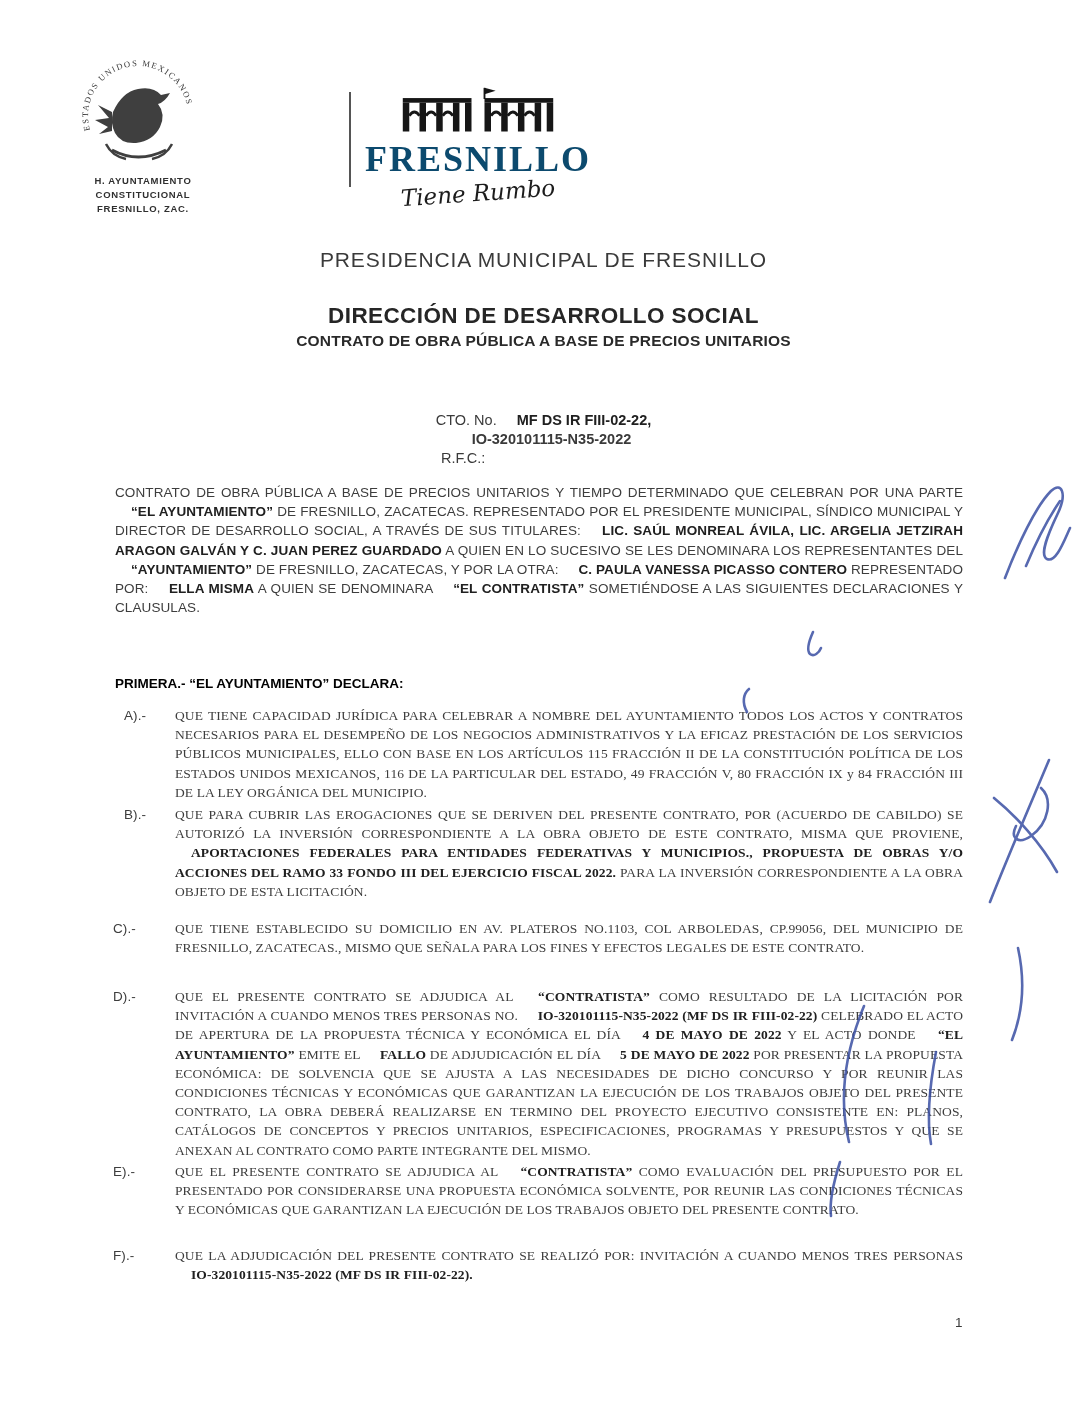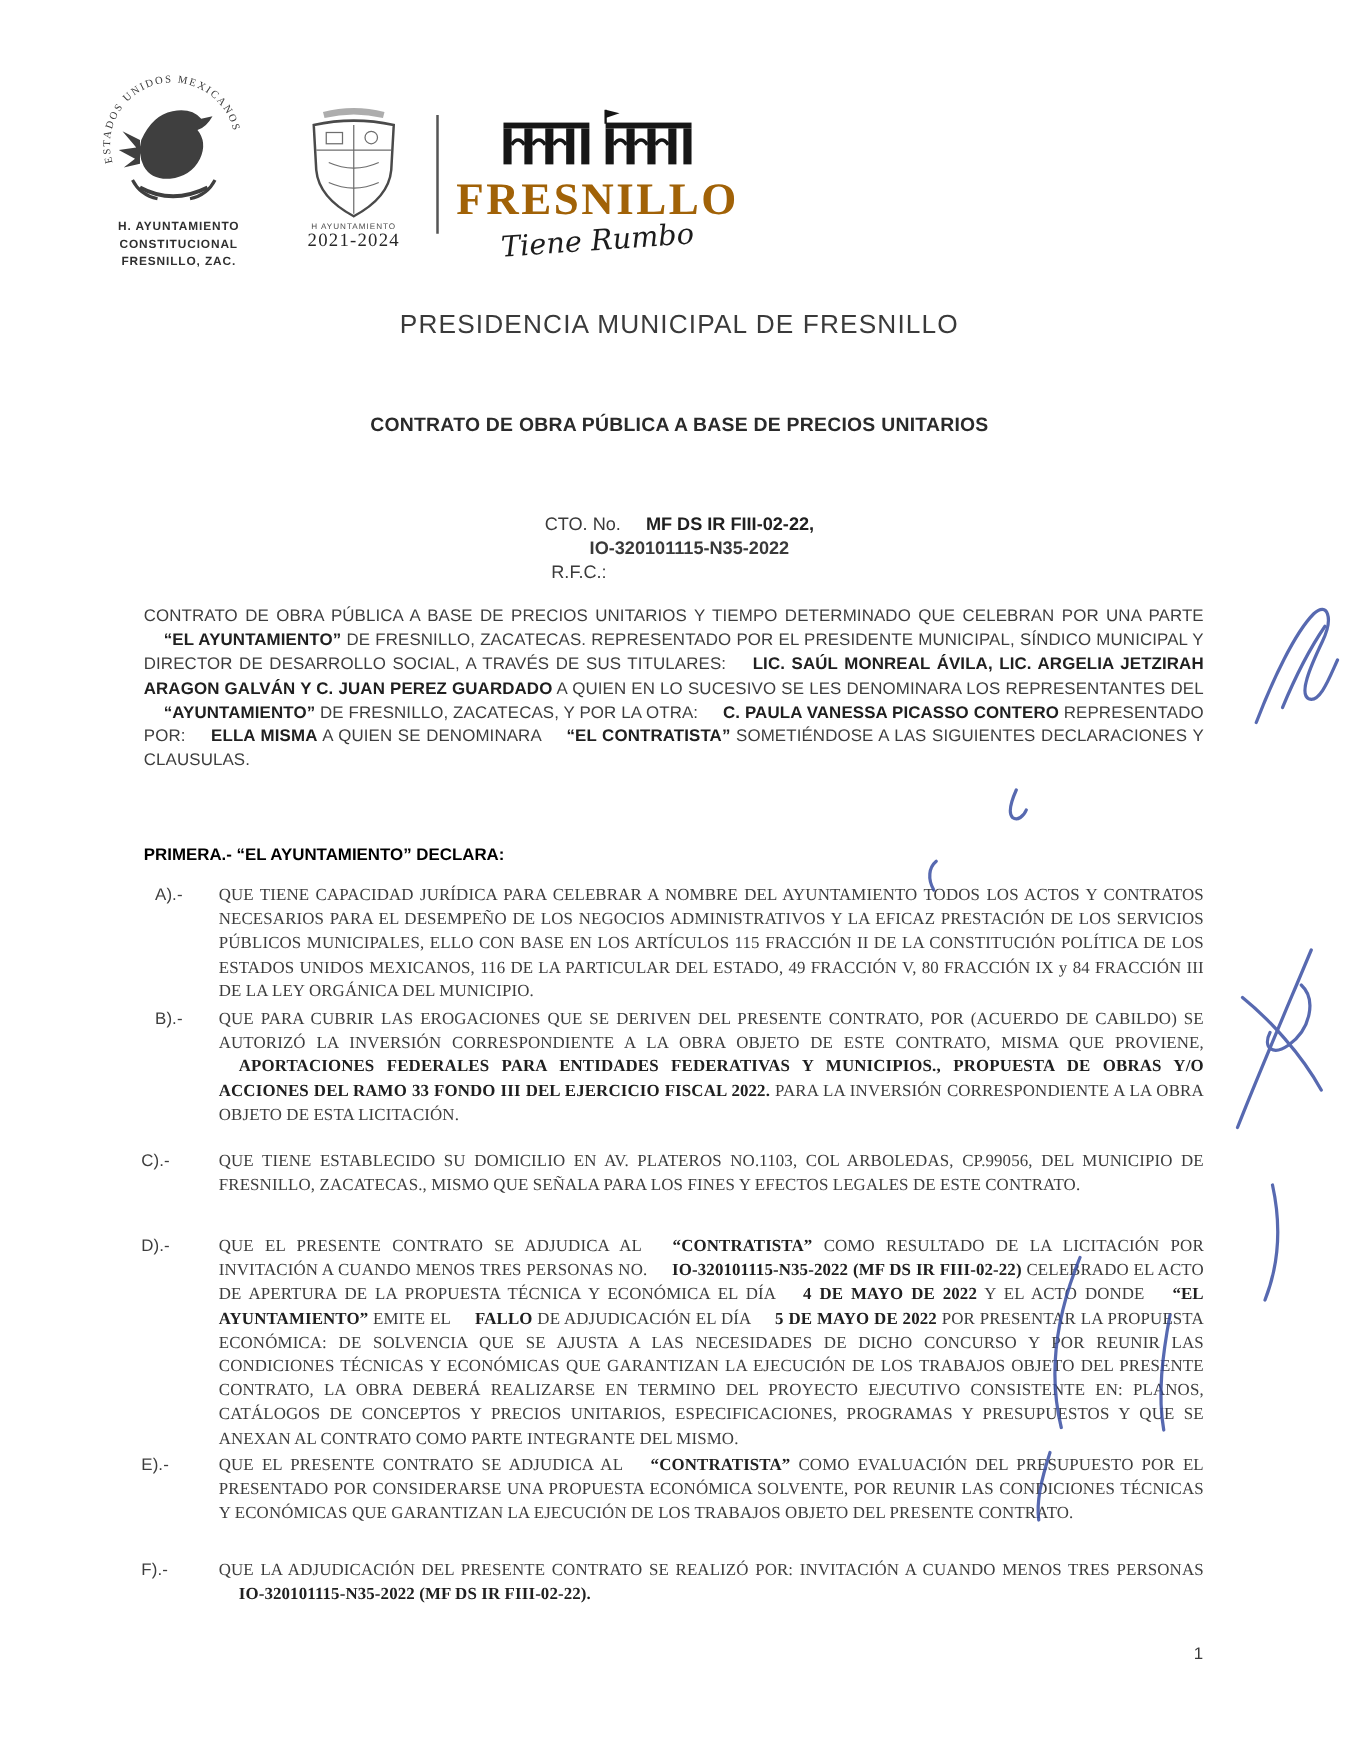--- a/index.html
+++ b/index.html
@@ -17,21 +17,21 @@
     font-size:9.5px; font-weight:bold; letter-spacing:0.7px;
     line-height:14px; text-align:center; color:#303030;
   }
   .caption-center-small { font-size:6.5px; letter-spacing:0.8px; text-align:center; color:#4a4a4a; }
   .caption-center-years {
     font-family:"Liberation Serif", serif; font-size:15px; letter-spacing:1px;
     text-align:center; color:#262626;
   }
   .brand {
     font-family:"Liberation Serif", serif; font-size:36px; font-weight:bold;
-    letter-spacing:2px; color:#a16207; text-align:center; white-space:nowrap;
+    letter-spacing:2px; color:#0c4a6e; text-align:center; white-space:nowrap;
   }
   .tagline {
     font-family:"DejaVu Serif", serif; font-style:italic; font-size:23px;
     color:#1c1c1c; text-align:center; transform:rotate(-4deg);
   }
   .vdivider { width:1.5px; background:#555; }
 
   
   .title1 { font-size:21px; letter-spacing:0.9px; color:#3a3a3a; text-align:center; width:100%; }
   .title2 { font-size:22.5px; font-weight:bold; letter-spacing:0.4px; color:#262626; text-align:center; width:100%; }
@@ -71,32 +71,20 @@
       <path d="M44 100 Q70 114 98 100" stroke="#3f3f3f" stroke-width="3" fill="none"></path>
       <path d="M38 94 Q44 106 58 109 M104 94 Q98 106 84 109" stroke="#3f3f3f" stroke-width="2.5" fill="none"></path>
     </svg>
     <div class="caption-left" style="margin-top:2px;">
       <div>H. AYUNTAMIENTO</div>
       <div>CONSTITUCIONAL</div>
       <div>FRESNILLO, ZAC.</div>
     </div>
   </div>
 
-  <div class="abs" style="left:231px; top:84px; width:104px;">
-    <svg width="104" height="94" viewBox="0 0 104 94" style="display:block; margin:0 auto;">
-      <path d="M28 8 Q52 2 76 8" stroke="#4a4a4a" stroke-width="5" fill="none" opacity="0.45"></path>
-      <path d="M20 16 Q52 9 84 16 L82 52 Q80 74 52 89 Q24 74 22 52 Z" fill="none" stroke="#4a4a4a" stroke-width="2"></path>
-      <path d="M22 36 H82 M52 16 V87" stroke="#6e6e6e" stroke-width="1"></path>
-      <rect x="30" y="22" width="13" height="9" fill="none" stroke="#6e6e6e"></rect>
-      <circle cx="66" cy="26" r="5" fill="none" stroke="#6e6e6e"></circle>
-      <path d="M32 46 Q52 55 72 46 M32 62 Q52 71 72 62" stroke="#6e6e6e" fill="none"></path>
-    </svg>
-    <div class="caption-center-small">H AYUNTAMIENTO</div>
-    <div class="caption-center-years">2021-2024</div>
-  </div>
 
   <div class="abs vdivider" style="left:349px; top:92px; height:95px;"></div>
 
   <div class="abs" style="left:362px; top:86px; width:232px;">
     <svg width="160" height="52" viewBox="0 0 170 56" style="display:block; margin:0 auto;">
       <g fill="#161616">
         <path d="M92 2 L104 5 L92 9 Z"></path>
         <rect x="91" y="2" width="2" height="12"></rect>
         <rect x="4" y="13" width="74" height="5"></rect>
         <rect x="92" y="13" width="74" height="5"></rect>
@@ -118,20 +106,21 @@
         <path d="M99 32 Q104.5 24 110 32"></path>
         <path d="M117 32 Q122.5 24 128 32"></path>
         <path d="M135 32 Q140.5 24 146 32"></path>
       </g>
     </svg>
     <div class="brand">FRESNILLO</div>
     <div class="tagline">Tiene Rumbo</div>
   </div>
 
   <div class="abs title1" style="top:248px;">PRESIDENCIA MUNICIPAL DE FRESNILLO</div>
+  <div class="abs title2" style="top:303px;">DIRECCIÓN DE DESARROLLO SOCIAL</div>
   <div class="abs title3" style="top:332px;">CONTRATO DE OBRA PÚBLICA A BASE DE PRECIOS UNITARIOS</div>
 
   <div class="abs refline" style="top:411px;"><span>CTO. No. </span><span class="b">MF DS IR FIII-02-22,</span></div>
   <div class="abs refline b" style="top:430px;">IO-320101115-N35-2022</div>
   <div class="abs refline" style="top:449px; width:auto; left:441px;">R.F.C.:</div>
 
   <p class="abs bodytext just" style="left:115px; top:483px; width:848px;"><span>CONTRATO DE OBRA PÚBLICA A BASE DE PRECIOS UNITARIOS Y TIEMPO DETERMINADO QUE CELEBRAN POR UNA PARTE </span><span class="b">“EL AYUNTAMIENTO”</span><span> DE FRESNILLO, ZACATECAS. REPRESENTADO POR EL PRESIDENTE MUNICIPAL, SÍNDICO MUNICIPAL Y DIRECTOR DE DESARROLLO SOCIAL, A TRAVÉS DE SUS TITULARES: </span><span class="b">LIC. SAÚL MONREAL ÁVILA, LIC. ARGELIA JETZIRAH ARAGON GALVÁN Y C. JUAN PEREZ GUARDADO</span><span> A QUIEN EN LO SUCESIVO SE LES DENOMINARA LOS REPRESENTANTES DEL </span><span class="b">“AYUNTAMIENTO”</span><span> DE FRESNILLO, ZACATECAS, Y POR LA OTRA: </span><span class="b">C. PAULA VANESSA PICASSO CONTERO</span><span> REPRESENTADO POR: </span><span class="b">ELLA MISMA</span><span> A QUIEN SE DENOMINARA </span><span class="b">“EL CONTRATISTA”</span><span> SOMETIÉNDOSE A LAS SIGUIENTES DECLARACIONES Y CLAUSULAS.</span></p>
 
   <div class="abs primera" style="left:115px; top:676px;">PRIMERA.- “EL AYUNTAMIENTO” DECLARA:</div>
 

